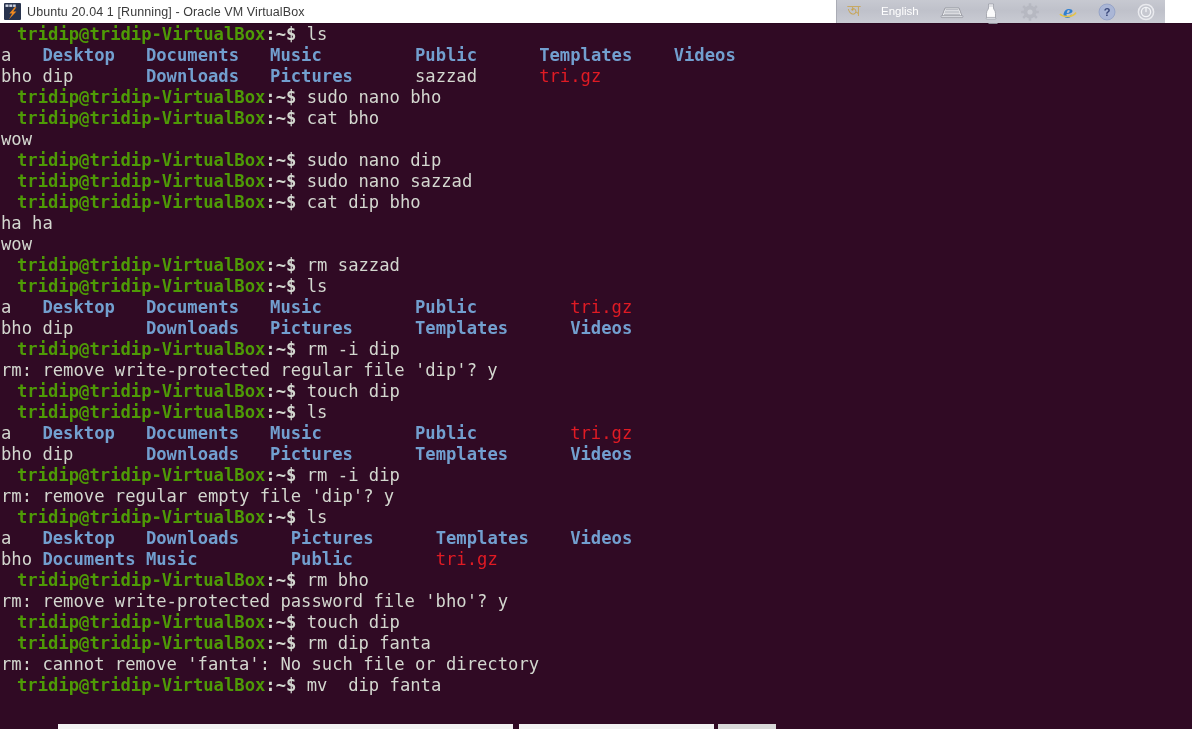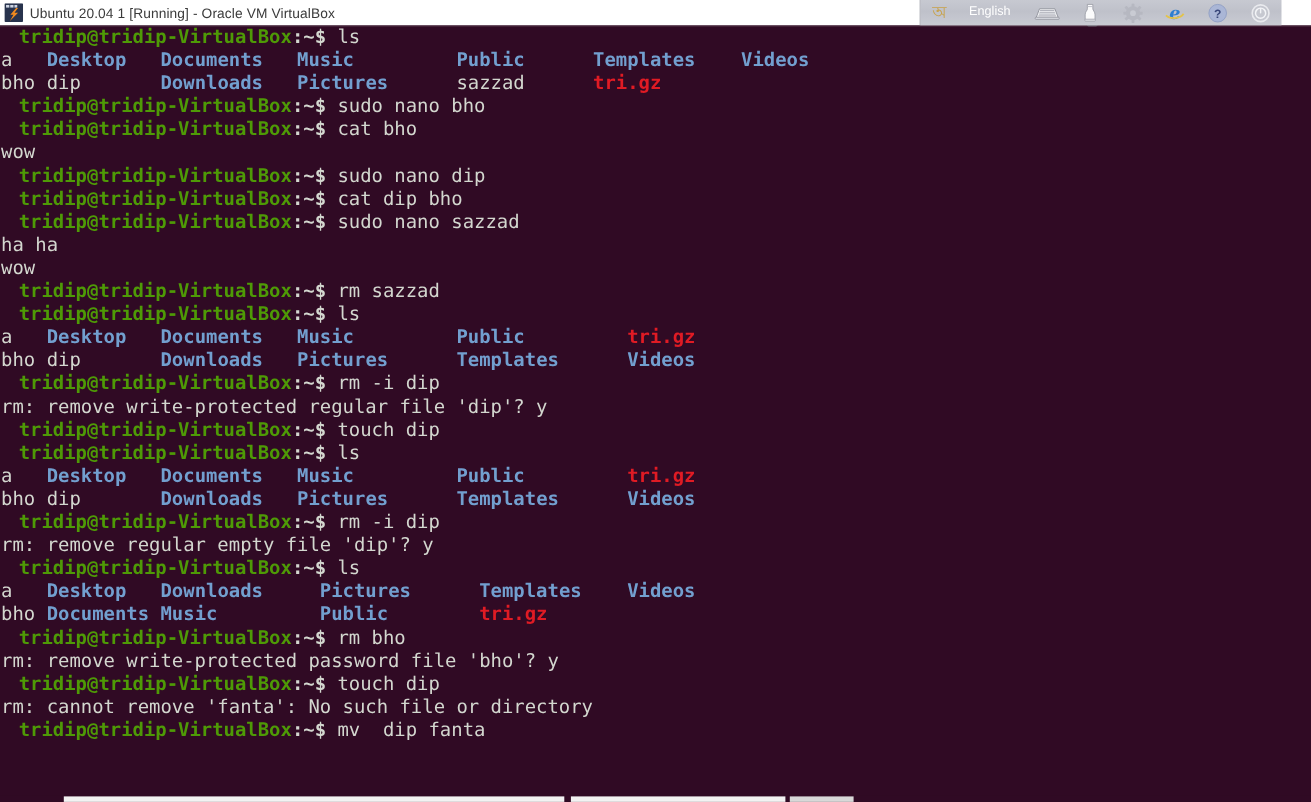--- a/index.html
+++ b/index.html
@@ -102,21 +102,21 @@
     line-height: 21px;
     font-size: 17.2px;
     white-space: pre;
     letter-spacing: 0px;
     font-family: "DejaVu Sans Mono", "Liberation Mono", monospace;
   }
   .c-prompt { color: #4e9a06; font-weight: bold; margin-left: 16px; }
   .c-punct  { color: #d3d7cf; font-weight: bold; }
   .c-plain  { color: #d3d7cf; }
   .c-dir    { color: #729fcf; font-weight: bold; }
-  .c-arch   { color: #e01b24; font-weight: bold; }
+  .c-arch   { color: #e01b24; font-weight: normal; }
 
   
   .bottom-strip {
     position: absolute;
     left: 0; bottom: 0;
     width: 1192px;
     height: 6px;
     background: #300a24;
   }
   .bottom-strip .seg-a {
@@ -219,42 +219,43 @@
 </div>
 
 <div class="terminal" id="terminal">
   <div class="tline"><span class="c-prompt">tridip@tridip-VirtualBox</span><span class="c-punct">:~$</span><span class="c-plain"> ls</span></div>
     <div class="tline"><span class="c-plain">a   </span><span class="c-dir">Desktop   </span><span class="c-dir">Documents   </span><span class="c-dir">Music         </span><span class="c-dir">Public      </span><span class="c-dir">Templates    </span><span class="c-dir">Videos</span></div>
     <div class="tline"><span class="c-plain">bho </span><span class="c-plain">dip       </span><span class="c-dir">Downloads   </span><span class="c-dir">Pictures      </span><span class="c-plain">sazzad      </span><span class="c-arch">tri.gz</span></div>
     <div class="tline"><span class="c-prompt">tridip@tridip-VirtualBox</span><span class="c-punct">:~$</span><span class="c-plain"> sudo nano bho</span></div>
     <div class="tline"><span class="c-prompt">tridip@tridip-VirtualBox</span><span class="c-punct">:~$</span><span class="c-plain"> cat bho</span></div>
     <div class="tline"><span class="c-plain">wow</span></div>
     <div class="tline"><span class="c-prompt">tridip@tridip-VirtualBox</span><span class="c-punct">:~$</span><span class="c-plain"> sudo nano dip</span></div>
+    <div class="tline"><span class="c-prompt">tridip@tridip-VirtualBox</span><span class="c-punct">:~$</span><span class="c-plain"> sudo nano sazzad</span></div>
     <div class="tline"><span class="c-prompt">tridip@tridip-VirtualBox</span><span class="c-punct">:~$</span><span class="c-plain"> cat dip bho</span></div>
-    <div class="tline"><span class="c-prompt">tridip@tridip-VirtualBox</span><span class="c-punct">:~$</span><span class="c-plain"> sudo nano sazzad</span></div>
     <div class="tline"><span class="c-plain">ha ha</span></div>
     <div class="tline"><span class="c-plain">wow</span></div>
     <div class="tline"><span class="c-prompt">tridip@tridip-VirtualBox</span><span class="c-punct">:~$</span><span class="c-plain"> rm sazzad</span></div>
     <div class="tline"><span class="c-prompt">tridip@tridip-VirtualBox</span><span class="c-punct">:~$</span><span class="c-plain"> ls</span></div>
     <div class="tline"><span class="c-plain">a   </span><span class="c-dir">Desktop   </span><span class="c-dir">Documents   </span><span class="c-dir">Music         </span><span class="c-dir">Public         </span><span class="c-arch">tri.gz</span></div>
     <div class="tline"><span class="c-plain">bho </span><span class="c-plain">dip       </span><span class="c-dir">Downloads   </span><span class="c-dir">Pictures      </span><span class="c-dir">Templates      </span><span class="c-dir">Videos</span></div>
     <div class="tline"><span class="c-prompt">tridip@tridip-VirtualBox</span><span class="c-punct">:~$</span><span class="c-plain"> rm -i dip</span></div>
     <div class="tline"><span class="c-plain">rm: remove write-protected regular file 'dip'? y</span></div>
     <div class="tline"><span class="c-prompt">tridip@tridip-VirtualBox</span><span class="c-punct">:~$</span><span class="c-plain"> touch dip</span></div>
     <div class="tline"><span class="c-prompt">tridip@tridip-VirtualBox</span><span class="c-punct">:~$</span><span class="c-plain"> ls</span></div>
     <div class="tline"><span class="c-plain">a   </span><span class="c-dir">Desktop   </span><span class="c-dir">Documents   </span><span class="c-dir">Music         </span><span class="c-dir">Public         </span><span class="c-arch">tri.gz</span></div>
     <div class="tline"><span class="c-plain">bho </span><span class="c-plain">dip       </span><span class="c-dir">Downloads   </span><span class="c-dir">Pictures      </span><span class="c-dir">Templates      </span><span class="c-dir">Videos</span></div>
     <div class="tline"><span class="c-prompt">tridip@tridip-VirtualBox</span><span class="c-punct">:~$</span><span class="c-plain"> rm -i dip</span></div>
     <div class="tline"><span class="c-plain">rm: remove regular empty file 'dip'? y</span></div>
     <div class="tline"><span class="c-prompt">tridip@tridip-VirtualBox</span><span class="c-punct">:~$</span><span class="c-plain"> ls</span></div>
     <div class="tline"><span class="c-plain">a   </span><span class="c-dir">Desktop   </span><span class="c-dir">Downloads     </span><span class="c-dir">Pictures      </span><span class="c-dir">Templates    </span><span class="c-dir">Videos</span></div>
     <div class="tline"><span class="c-plain">bho </span><span class="c-dir">Documents </span><span class="c-dir">Music         </span><span class="c-dir">Public        </span><span class="c-arch">tri.gz</span></div>
     <div class="tline"><span class="c-prompt">tridip@tridip-VirtualBox</span><span class="c-punct">:~$</span><span class="c-plain"> rm bho</span></div>
     <div class="tline"><span class="c-plain">rm: remove write-protected password file 'bho'? y</span></div>
     <div class="tline"><span class="c-prompt">tridip@tridip-VirtualBox</span><span class="c-punct">:~$</span><span class="c-plain"> touch dip</span></div>
+    <div class="tline"><span class="c-prompt">tridip@tridip-VirtualBox</span><span class="c-punct">:~$</span><span class="c-plain"> rm dip fanta</span></div>
     <div class="tline"><span class="c-plain">rm: cannot remove 'fanta': No such file or directory</span></div>
     <div class="tline"><span class="c-prompt">tridip@tridip-VirtualBox</span><span class="c-punct">:~$</span><span class="c-plain"> mv  dip fanta</span></div>
     <div class="bottom-strip">
     <div class="seg-a"></div>
     <div class="seg-b"></div>
     <div class="seg-c"></div>
   </div>
 </div>
 
 </body></html>

